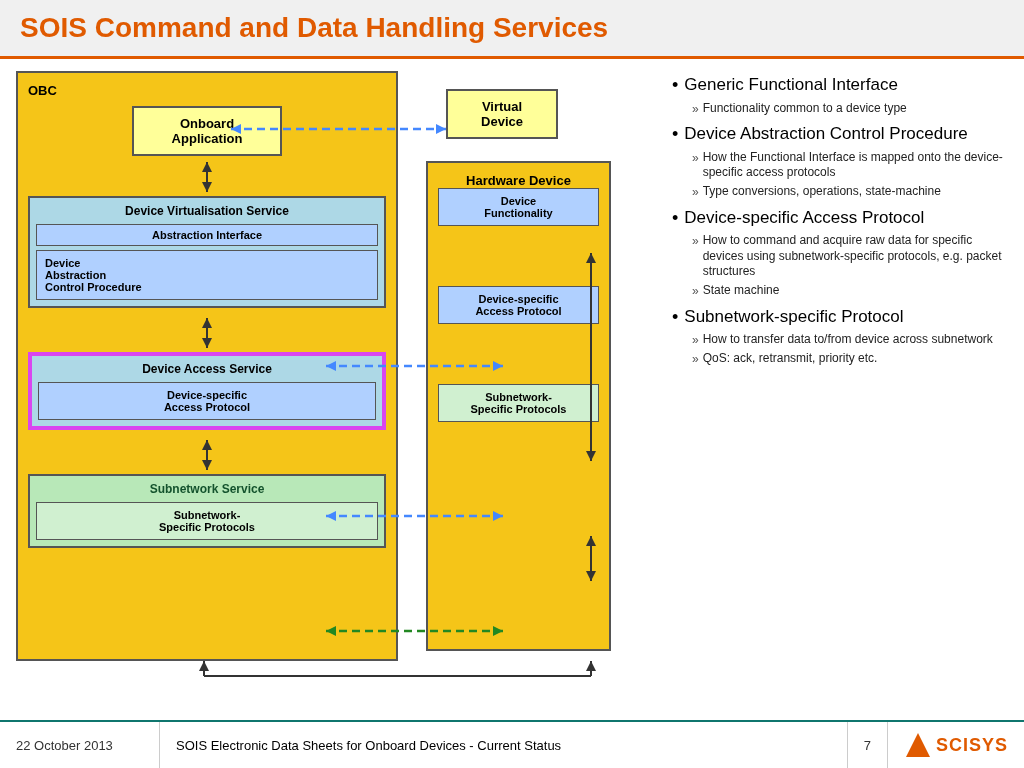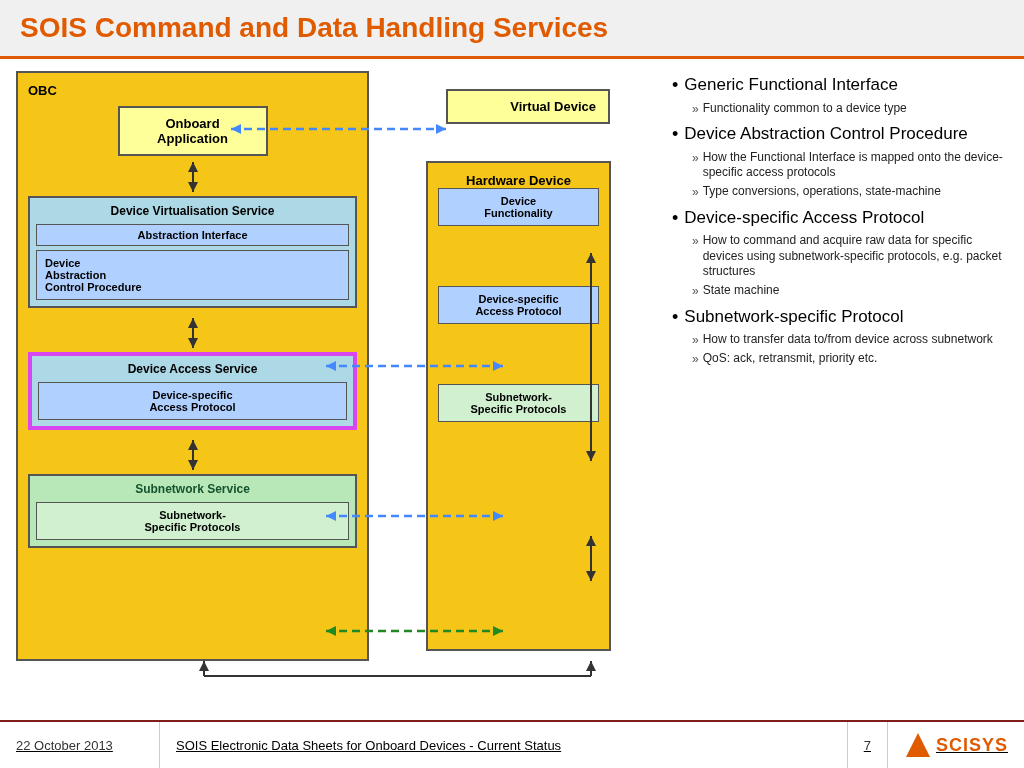--- a/index.html
+++ b/index.html
@@ -185,24 +185,24 @@
       font-size: 11px;
       font-weight: bold;
       text-align: center;
     }
 
     
     .vd-box {
       background: #ffff99;
       border: 2px solid #555;
       padding: 8px 12px;
-      text-align: right;
-      font-weight: bold;
-      font-size: 13px;
-      width: 164px;
+      text-align: center;
+      font-weight: bold;
+      font-size: 13px;
+      width: 112px;
       position: absolute;
       top: 18px;
       left: 430px;
     }
 
     
     .arrow-container {
       position: absolute;
       top: 0;
       left: 0;
@@ -258,24 +258,23 @@
     }
 
     
     .footer {
       position: absolute;
       bottom: 0;
       left: 0;
       right: 0;
       height: 48px;
       background: #fff;
-      border-top: 2px solid #7f1d1d;
+      border-top: 2px solid #0f766e;
       display: flex;
       align-items: center;
-      text-decoration: underline;
     }
     .footer-date {
       padding: 0 16px;
       font-size: 13px;
       color: #333;
       border-right: 1px solid #ccc;
       height: 100%;
       display: flex;
       align-items: center;
       min-width: 160px;
@@ -335,21 +334,21 @@
 
 <div class="header">
   <div class="header-title">SOIS Command and Data Handling Services</div>
 </div>
 
 <div class="main-content">
 
   <div class="diagram-area">
     <div class="diagram-wrapper">
 
-      <div class="obc-box" style="position:absolute;top:0;left:0;width:353px;min-height:590px;">
+      <div class="obc-box" style="position:absolute;top:0;left:0;width:382px;min-height:590px;">
         <div class="obc-label">OBC</div>
 
         <div class="app-box" style="margin:0 auto 6px auto;width:150px;">
           <span>Onboard</span><br>
           <span>Application</span>
         </div>
 
         <div style="display:flex;justify-content:center;margin-bottom:4px;">
           <svg width="20" height="30">
               <line x1="10" y1="0" x2="10" y2="30" stroke="#333" stroke-width="2"></line>

